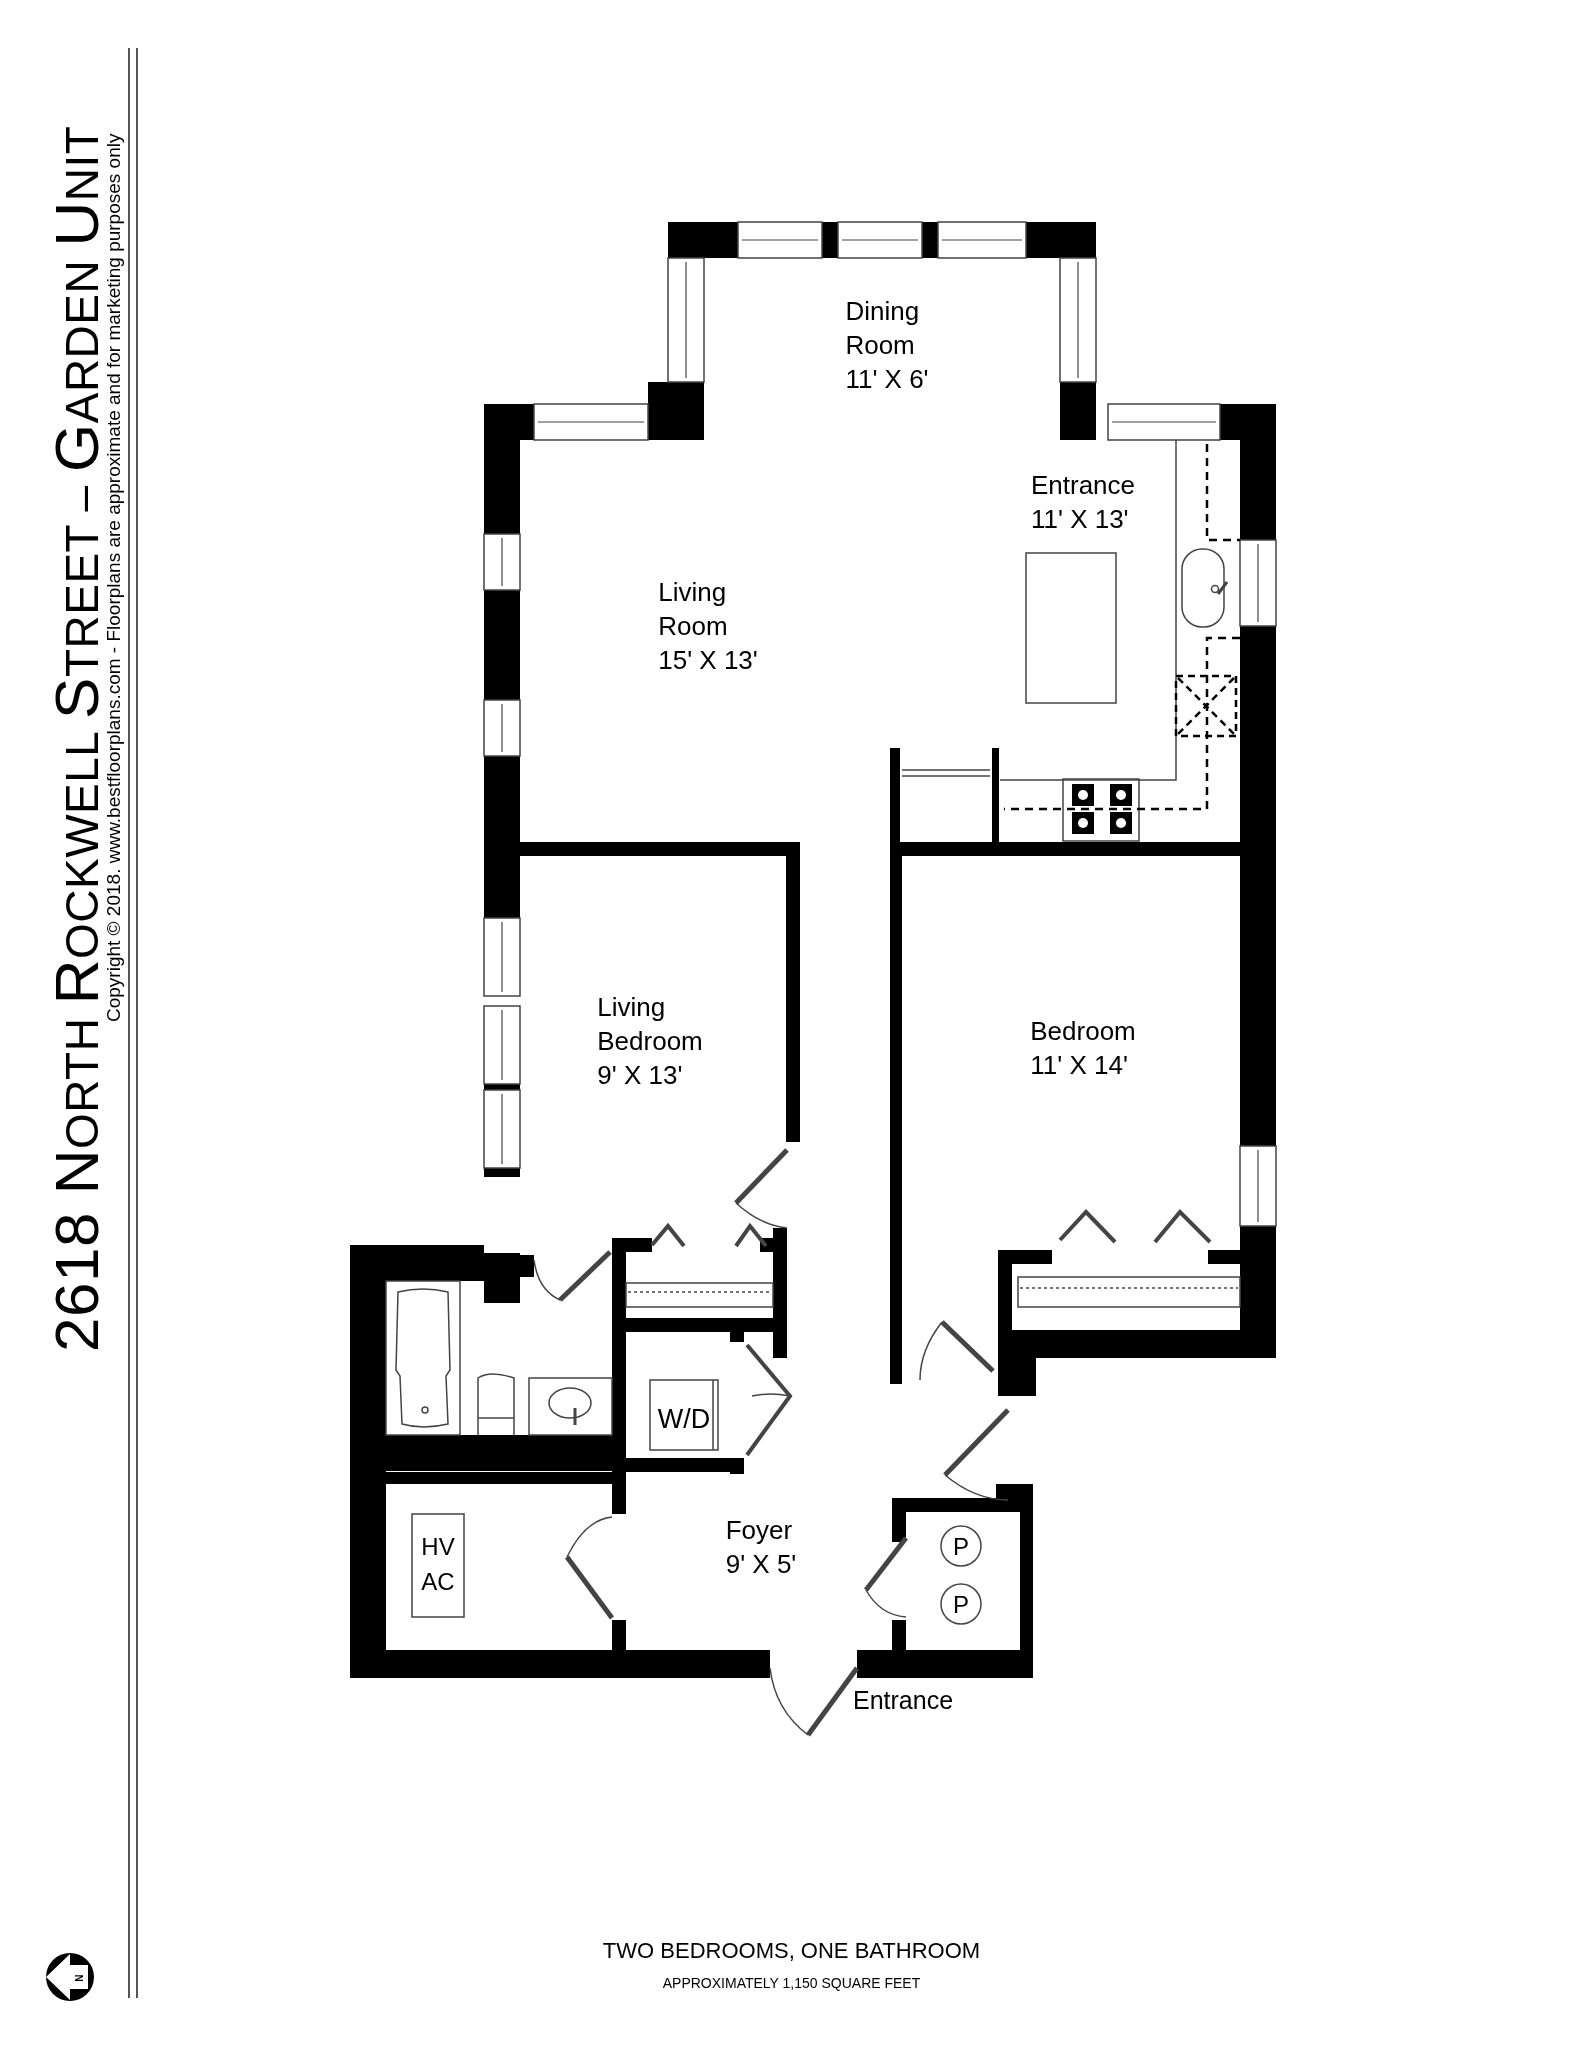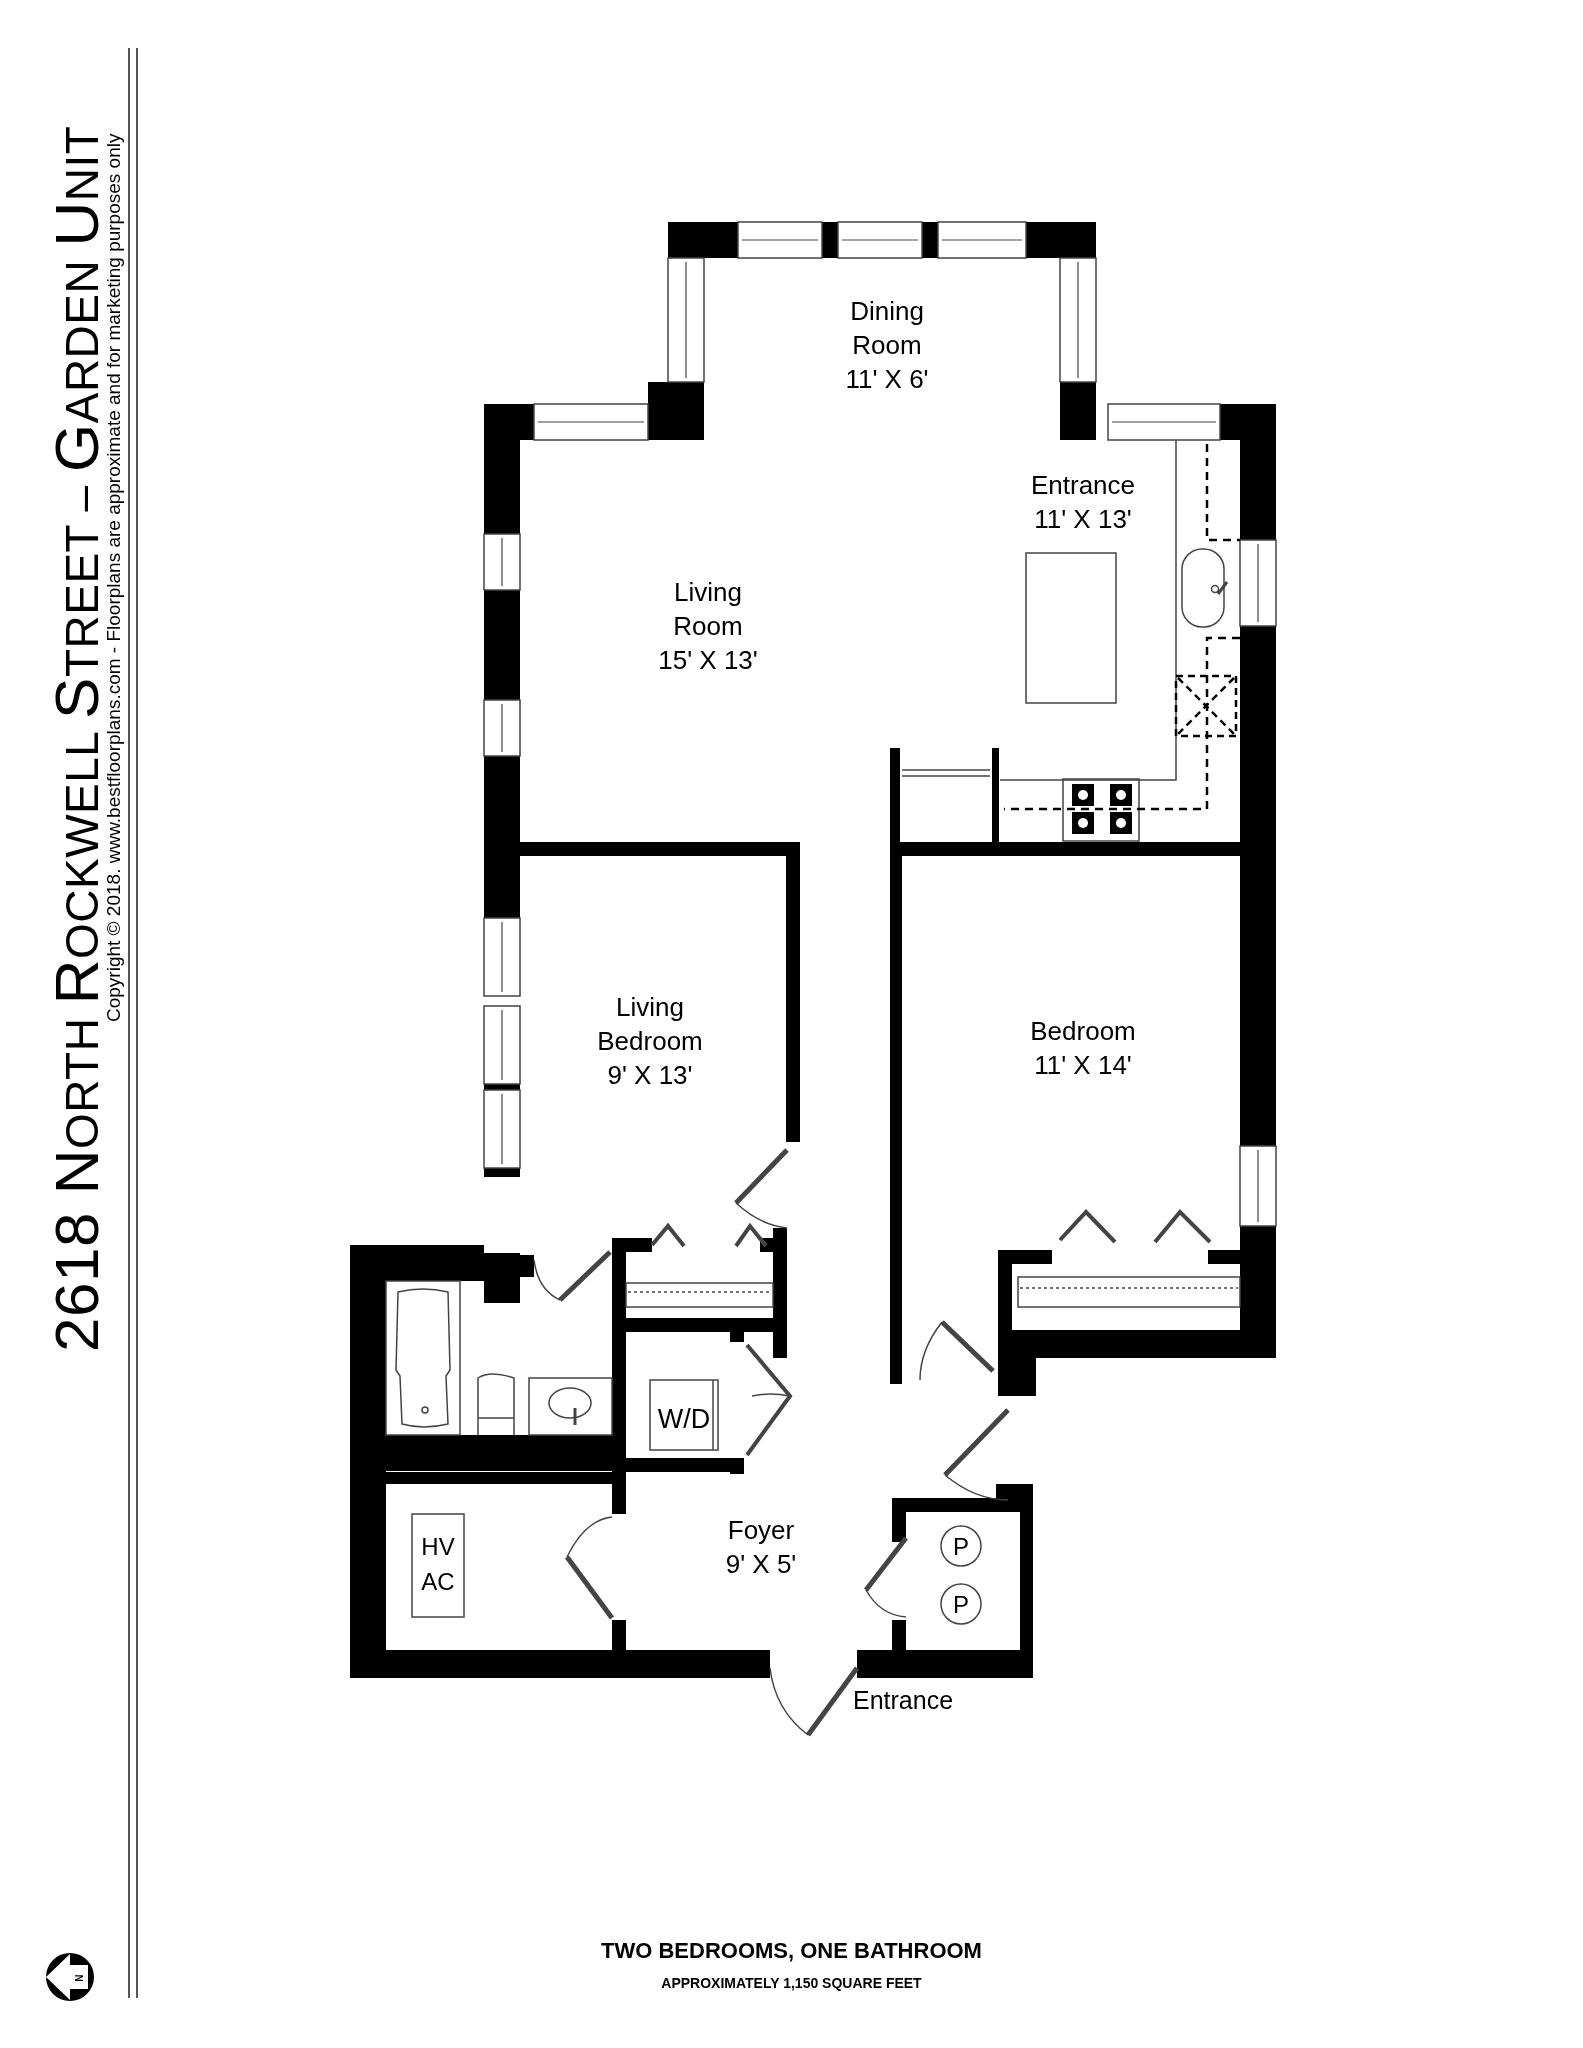--- a/index.html
+++ b/index.html
@@ -4,22 +4,22 @@
 <style>
   html, body { margin: 0; padding: 0; background: #ffffff; }
   body { width: 1583px; height: 2048px; position: relative; overflow: hidden; font-family: "Liberation Sans", sans-serif; color: #000; }
   .side-title { position: absolute; left: 0; top: 0; width: 1583px; height: 2048px; pointer-events: none; }
   .vtext { position: absolute; transform-origin: left top; transform: rotate(-90deg); white-space: nowrap; }
   .title { left: 46px; top: 1352px; font-size: 62px; letter-spacing: 0.5px; line-height: 62px; }
   .title .sc { font-size: 46px; }
   .copyright { left: 104px; top: 1022px; font-size: 19px; line-height: 20px; }
   .rule { position: absolute; top: 48px; width: 2px; height: 1950px; background: #555; }
   .plan { position: absolute; left: 0; top: 0; }
-  .rlabel { position: absolute; text-align: center; font-size: 26px; line-height: 34px; transform: translateX(-50%); white-space: nowrap; }
-  .footer { position: absolute; left: 50%; transform: translateX(-50%); top: 1935px; text-align: center; font-size: 25px; line-height: 32px; white-space: nowrap; font-weight: bold; }
+  .rlabel { position: absolute; font-size: 26px; line-height: 34px; transform: translateX(-50%); white-space: nowrap; }
+  .footer { position: absolute; left: 50%; transform: translateX(-50%); top: 1935px; text-align: center; font-size: 25px; line-height: 32px; white-space: nowrap; }
   .footer .sc, .title .sc { text-transform: uppercase; }
   .compass { position: absolute; left: 44px; top: 1951px; width: 52px; height: 52px; }
 </style>
 </head>
 <body>
 
 <div class="side-title">
   <div class="vtext title">
     <span>2618 N</span><span class="sc">orth </span><span>R</span><span class="sc">ockwell </span><span>S</span><span class="sc">treet – </span><span>G</span><span class="sc">arden </span><span>U</span><span class="sc">nit</span>
   </div>

